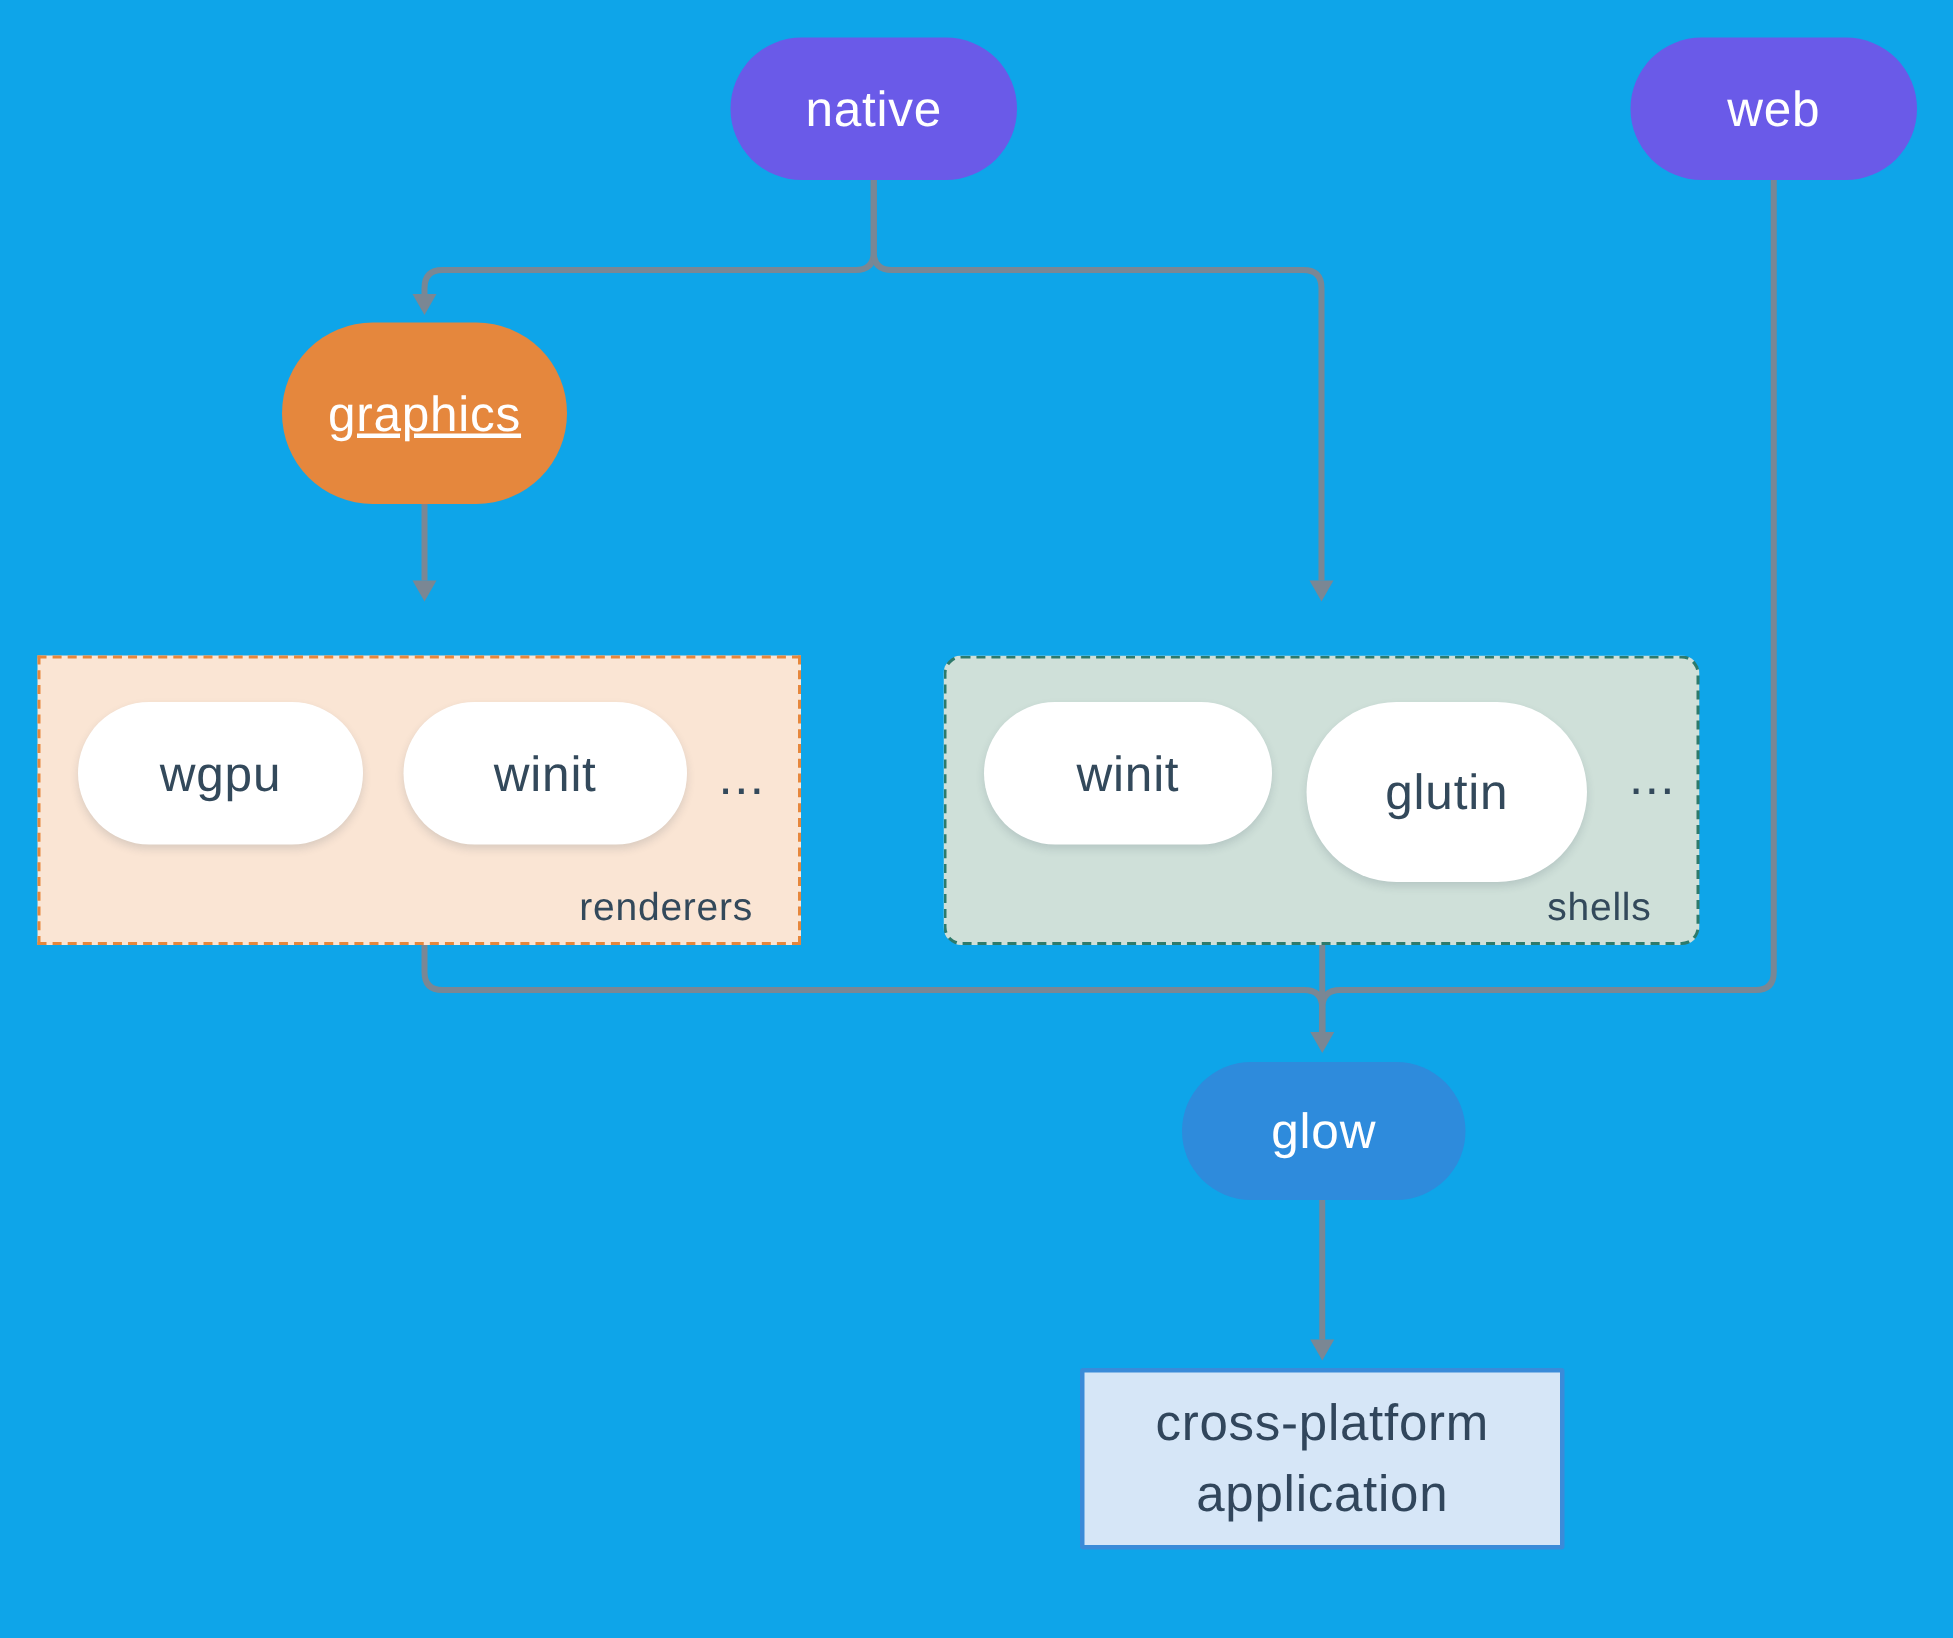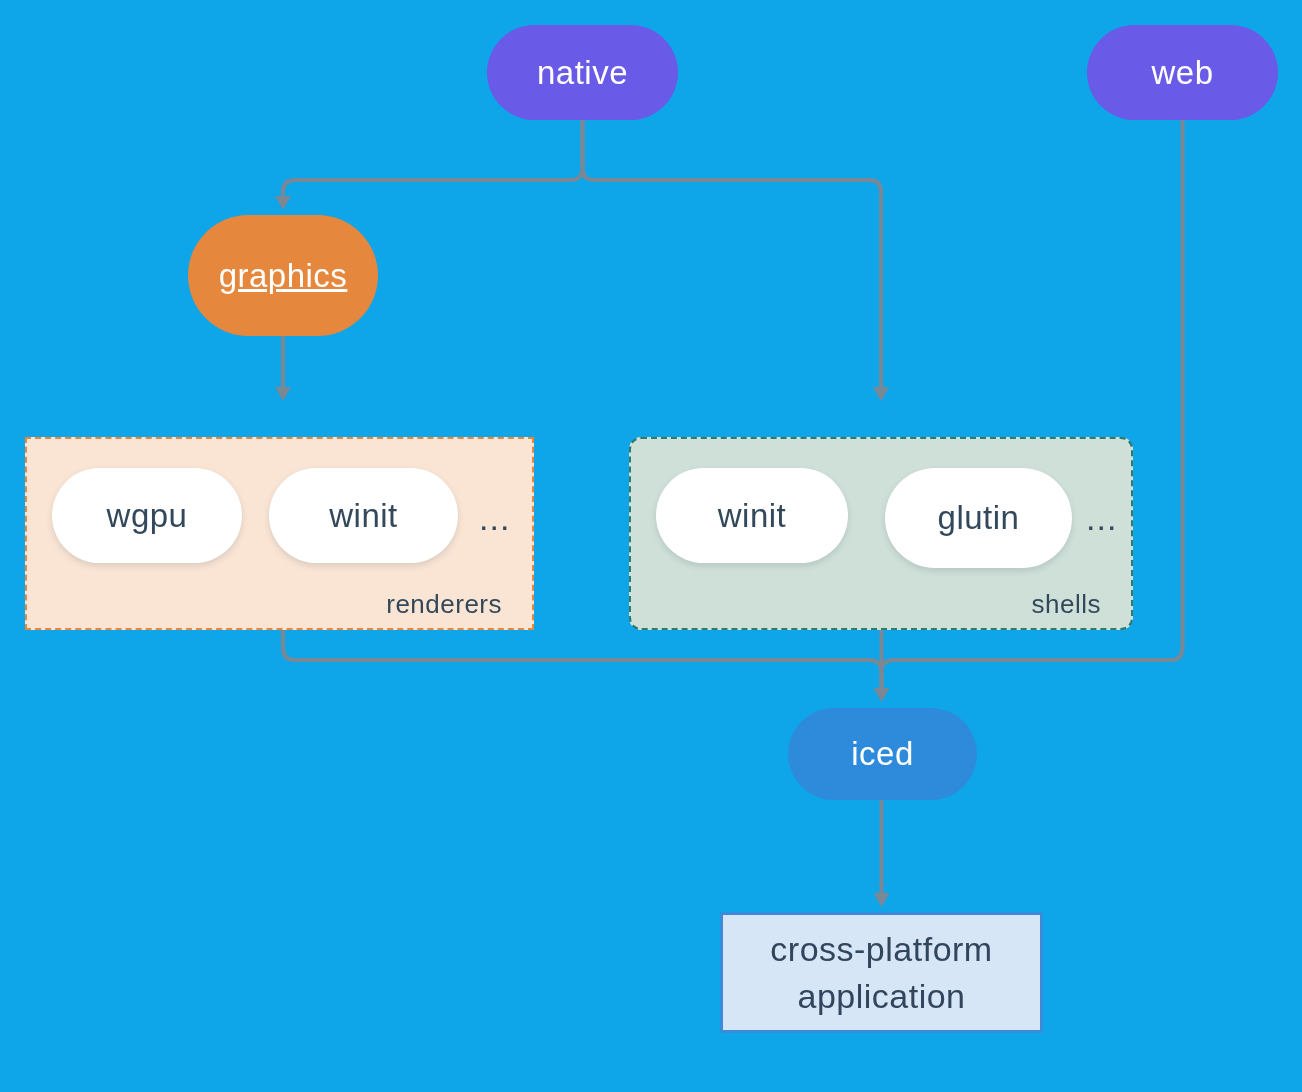--- a/index.html
+++ b/index.html
@@ -79,21 +79,21 @@
   .n-web      { left: 1087px; top: 25px; width: 191px; height: 95px; }
   .n-graphics { left: 188px; top: 215px; width: 190px; height: 121px; text-decoration: underline; }
   .n-iced     { left: 788px; top: 708px; width: 189px; height: 92px; }
 
   .g-renderers { left: 25px;  top: 405px; width: 509px; height: 193px; }
   .g-shells    { left: 629px; top: 405px; width: 504px; height: 193px; border-radius: 12px; }
 
   .p-wgpu   { left: 25px;  top: 29px; width: 190px; height: 95px; }
   .p-glow   { left: 242px; top: 29px; width: 189px; height: 95px; }
   .p-winit  { left: 25px;  top: 29px; width: 192px; height: 95px; }
-  .p-glutin { left: 254px; top: 29px; width: 187px; height: 100px; }
+  .p-glutin { left: 240px; top: 29px; width: 187px; height: 120px; }
   .e-renderers { left: 452px; top: 60px; }
   .e-shells    { left: 455px; top: 60px; }
 </style>
 </head>
 <body>
 
 <div class="stage">
 
   <svg class="connectors" viewBox="0 0 1302 1092" xmlns="http://www.w3.org/2000/svg">
 
@@ -131,20 +131,20 @@
     <span class="group-label" style="color: rgb(51, 73, 91);">renderers</span>
   </div>
 
   <div class="group g-shells" style="background-color: rgb(207, 224, 217); border-color: rgb(46, 122, 107);">
     <div class="pill white p-winit" style="color: rgb(51, 73, 91);">winit</div>
     <div class="pill white p-glutin" style="color: rgb(51, 73, 91);">glutin</div>
     <span class="ellipsis e-shells" style="color: rgb(51, 73, 91);">...</span>
     <span class="group-label" style="color: rgb(51, 73, 91);">shells</span>
   </div>
 
-  <div class="pill colored n-iced" style="background-color: rgb(46, 139, 220);">iced</div>
+  <div class="pill colored n-iced" style="background-color: rgb(46, 139, 220);">glow</div>
 
   <div class="app-box" style="background-color: rgb(214, 230, 247); border-color: rgb(58, 139, 217); color: rgb(49, 70, 92);">
     <span>cross-platform</span>
     <span>application</span>
   </div>
 
 </div>
 
 </body></html>

